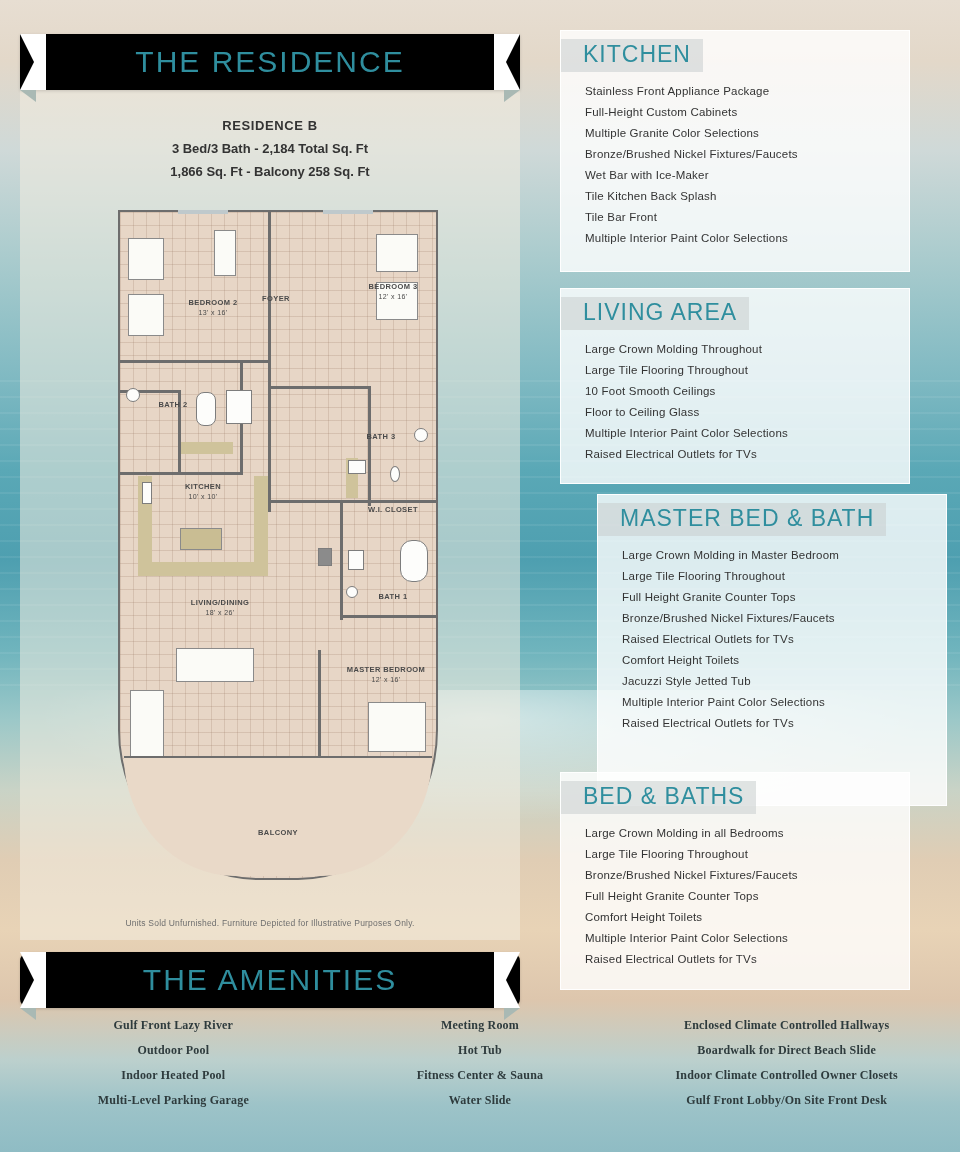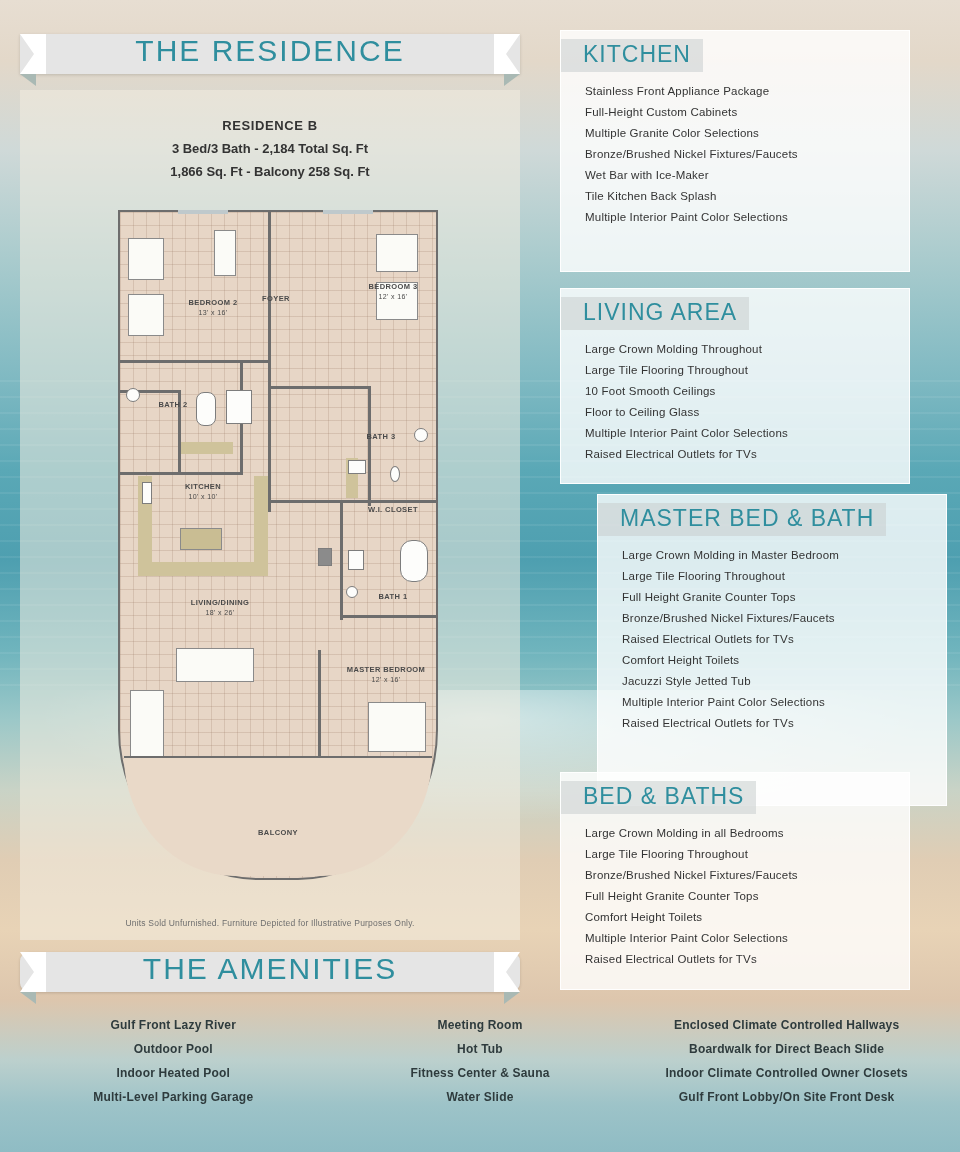--- a/index.html
+++ b/index.html
@@ -44,23 +44,23 @@
     opacity:.7;
   }
   #bg .surf{
     position:absolute; left:0; right:0; top:690px; height:140px;
     background: radial-gradient(ellipse at 50% 20%, rgba(255,255,255,.55), rgba(255,255,255,0) 65%);
   }
 
   
   .ribbon {
     position:absolute;
-    background:#e5e5e5;
-    height:40px;
-    display:flex; align-items:flex-start; justify-content:center;
+    background:#000000;
+    height:56px;
+    display:flex; align-items:center; justify-content:center;
     box-shadow: 0 1px 3px rgba(0,0,0,.15);
   }
   .ribbon .ribbon-text {
     color:#2f8e9e;
     font-size:30px;
     letter-spacing:2px;
     font-weight:400;
   }
   .notch-left{
     position:absolute; left:0; top:100%;
@@ -171,21 +171,21 @@
   #panel-bed     { top:772px; height:218px; }
 
   
   #amenities{
     position:absolute; left:20px; top:1018px; width:920px;
     display:grid; grid-template-columns: 1fr 1fr 1fr;
     row-gap:10px;
     text-align:center;
   }
   #amenities .am{
-    font-size:12px; color:#2e3b3d; font-weight:bold; letter-spacing:.2px;
+    font-size:12px; color:#2e3b3d; font-weight:bold; letter-spacing:.2px;font-family:Liberation Serif, serif;
   }
 </style>
 </head>
 <body>
 
 <div id="bg">
     <div class="surf"></div>
   </div>
 
 <div id="left-col"></div>
@@ -297,20 +297,21 @@
 
 <div class="panel" id="panel-kitchen">
   <div class="panel-title-wrap"><span class="panel-title">KITCHEN</span></div>
   <ul>
     <li>Stainless Front Appliance Package</li>
     <li>Full-Height Custom Cabinets</li>
     <li>Multiple Granite Color Selections</li>
     <li>Bronze/Brushed Nickel Fixtures/Faucets</li>
     <li>Wet Bar with Ice-Maker</li>
     <li>Tile Kitchen Back Splash</li>
+    <li>Tile Bar Front</li>
     <li>Multiple Interior Paint Color Selections</li>
   </ul>
 </div>
 
 <div class="panel" id="panel-living">
   <div class="panel-title-wrap"><span class="panel-title">LIVING AREA</span></div>
   <ul>
     <li>Large Crown Molding Throughout</li>
     <li>Large Tile Flooring Throughout</li>
     <li>10 Foot Smooth Ceilings</li>

